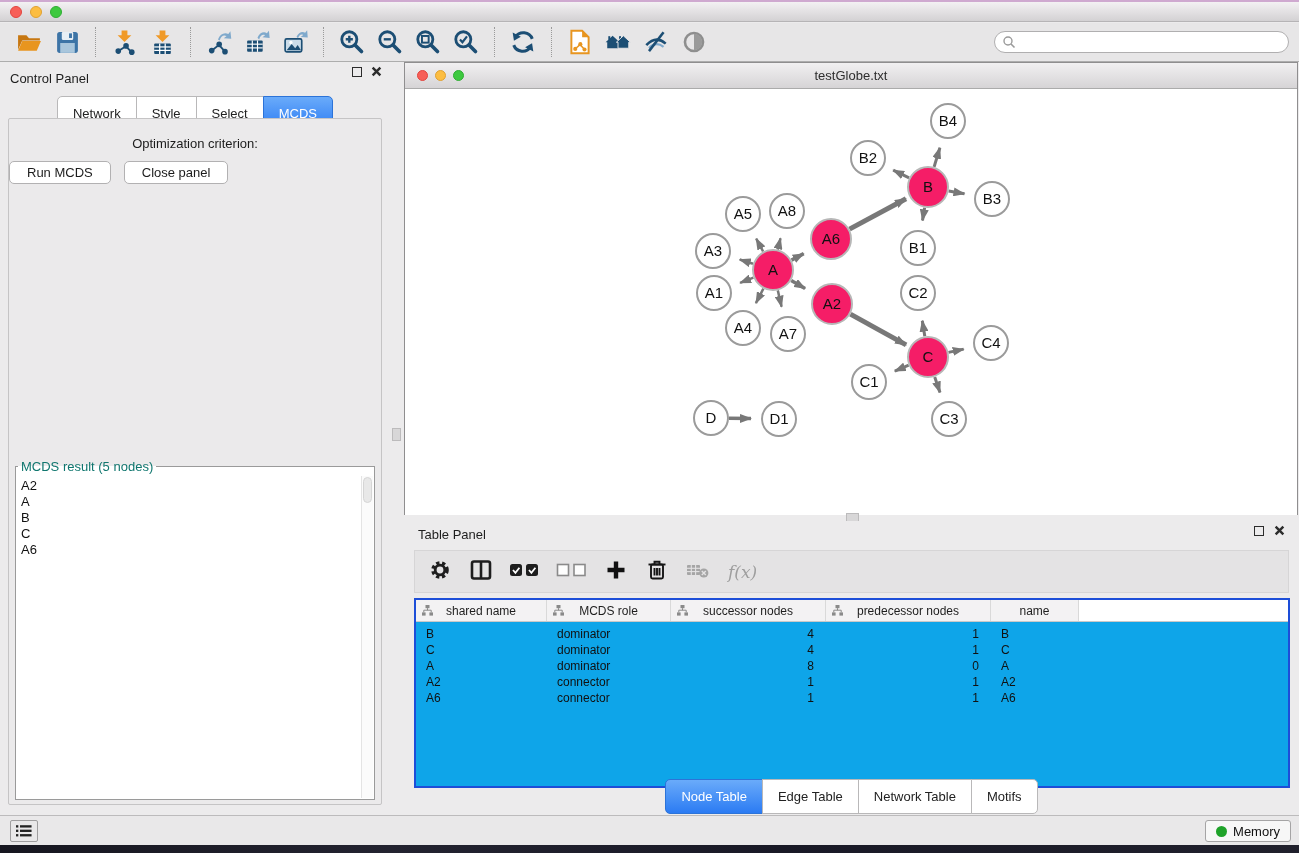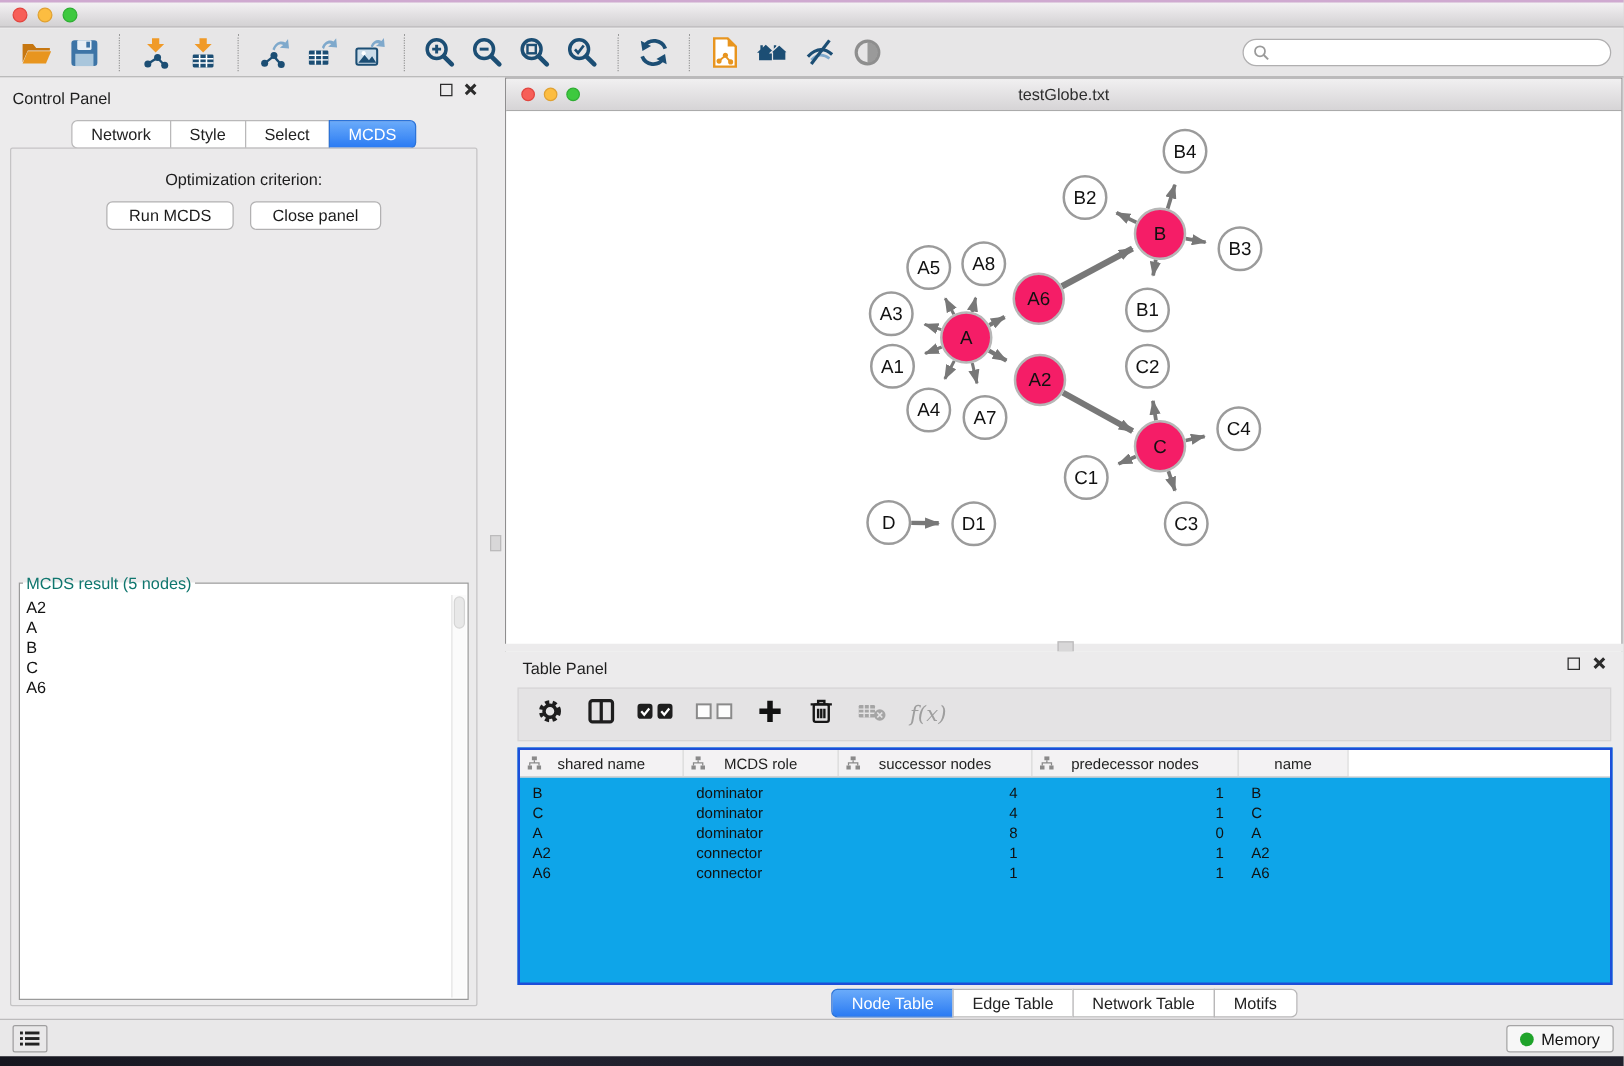--- a/index.html
+++ b/index.html
@@ -21,32 +21,32 @@
   .sep{width:0;height:30px;border-left:1px dotted #9a9a9a;margin:0 9px}
   .search-wrap{margin-left:auto;width:295px;height:22px;border:1px solid #b0afb0;border-radius:12px;background:#fff;display:flex;align-items:center;padding-left:7px}
   .search-wrap input{border:none;outline:none;flex:1;height:18px;font-size:12px;background:transparent;font-family:"Liberation Sans",sans-serif}
 
   
   .control-panel{position:absolute;left:0;top:62px;width:390px;bottom:38px;background:#ecebec}
   .panel-header{position:absolute;left:0;top:6px;right:0;height:20px;display:flex;align-items:center;padding:0 10px;font-size:13px;color:#1e1e1e}
   .panel-icons{position:absolute;right:8px;top:4px;display:flex;gap:9px;align-items:center}
   .float-box{width:10px;height:10px;border:1.6px solid #2c2c2c;display:inline-block}
   .seg-row{position:absolute;left:0;top:34px;right:0;display:flex;justify-content:center}
-  .seg-tab{border:1px solid #b9b8b9;background:#fff;padding:3px 15px;font-size:13px;color:#222;cursor:default}
+  .seg-tab{border:1px solid #b9b8b9;background:#fff;padding:9px 15px;font-size:13px;color:#222;cursor:default}
   .seg-tab+.seg-tab{margin-left:-1px}
   .seg-tab:first-child{border-radius:5px 0 0 5px}
   .seg-tab:last-child{border-radius:0 5px 5px 0}
   .seg-tab.active{background:linear-gradient(#6aabfa,#2b7bf3);border-color:#2c73d8;color:#fff}
   .cp-box{position:absolute;left:8px;right:8px;top:56px;bottom:10px;background:#ebeaeb;border:1px solid #c5c4c5;border-radius:2px}
   .opt-label{text-align:center;padding-top:17px;font-size:13px;color:#1c1c1c}
   .dropdown{position:relative;margin:7px auto 0 auto;width:313px;height:24px;background:#fff;border:1px solid #b2b1b2;border-radius:4px;display:flex;align-items:center;font-size:13px;color:#1c1c1c;padding-left:9px}
   .dd-stepper{position:absolute;right:1px;top:1px;bottom:1px;width:19px;border-radius:3px;background:linear-gradient(#72b0fb,#2e7ef0);display:flex;flex-direction:column;align-items:center;justify-content:center;gap:3px}
   .tri-up{width:0;height:0;border-left:4px solid transparent;border-right:4px solid transparent;border-bottom:5px solid #fff}
   .tri-down{width:0;height:0;border-left:4px solid transparent;border-right:4px solid transparent;border-top:5px solid #fff}
-  .btn-row{display:flex;justify-content:center;gap:13px;margin-top:10px}
+  .btn-row{display:flex;gap:13px;margin-top:10px}
   .mac-btn{background:#fff;border:1px solid #b2b1b2;border-radius:5px;padding:3px 17px;font-size:13px;color:#1c1c1c;cursor:default}
   .result-fieldset{position:absolute;left:6px;right:6px;top:340px;bottom:4px;border:1px solid #9a9a9a;background:#fff}
   .result-fieldset legend{font-size:13px;color:#0f766e;margin-left:2px;padding:0 3px;background:transparent}
   .result-list{position:absolute;left:1px;right:14px;top:2px;bottom:1px;background:#fff;padding:2px 4px;font-size:13px;color:#111;overflow:hidden}
   .result-item{line-height:16px}
   .result-scroll{position:absolute;right:1px;top:2px;bottom:1px;width:12px;background:#fbfbfb;border-left:1px solid #e4e4e4}
   .result-scroll .thumb{position:absolute;left:1px;right:1px;top:1px;height:26px;background:#e8e8e8;border:1px solid #d5d5d5;border-radius:5px}
 
   
   .v-divider{position:absolute;left:390px;top:62px;width:14px;bottom:38px;background:#ecebec}

